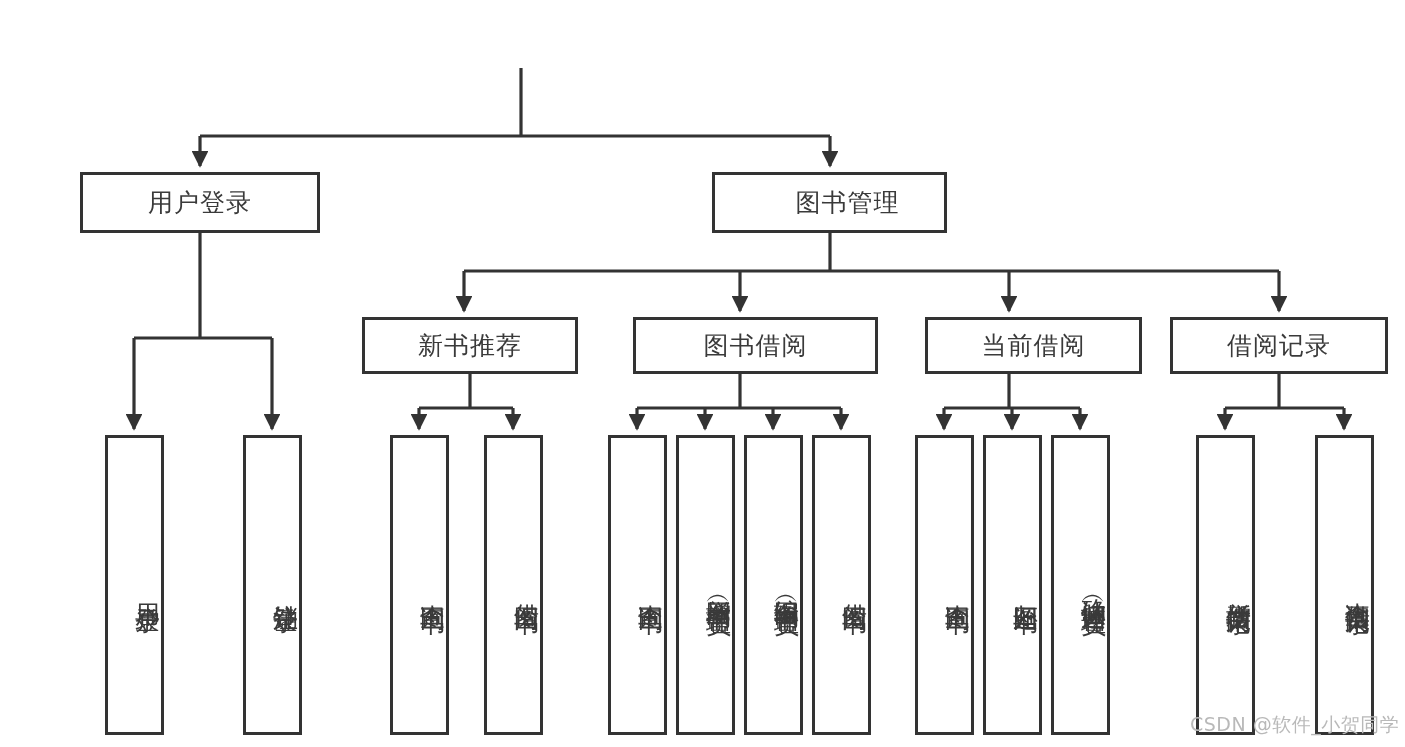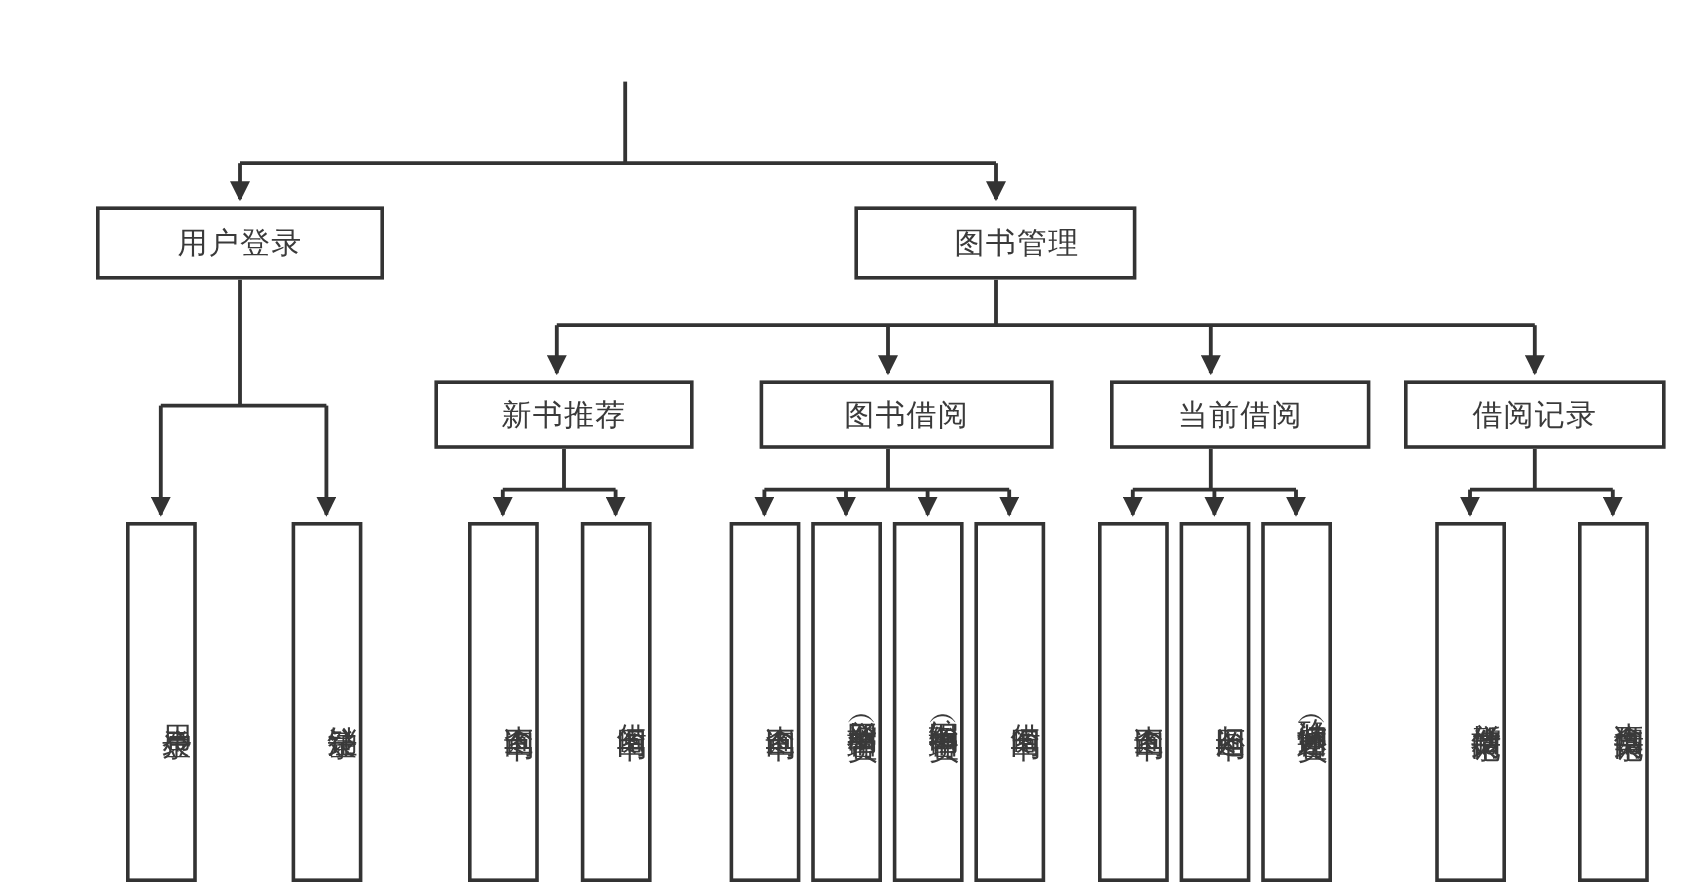--- a/index.html
+++ b/index.html
@@ -172,13 +172,14 @@
         <span class="vlabel">确认归还（管理员）</span>
       </div>
       <div class="node vert" style="left: 1196px; top: 435px; width: 59px; height: 300px;">
         <span class="vlabel">新增借阅记录</span>
       </div>
       <div class="node vert" style="left: 1315px; top: 435px; width: 59px; height: 300px;">
         <span class="vlabel">查询借阅记录</span>
       </div>
     </div>
 
+  <div class="watermark" style="left:1190px; top:712px;">CSDN @软件_小贺同学</div>
 </div>
 
 </body></html>

